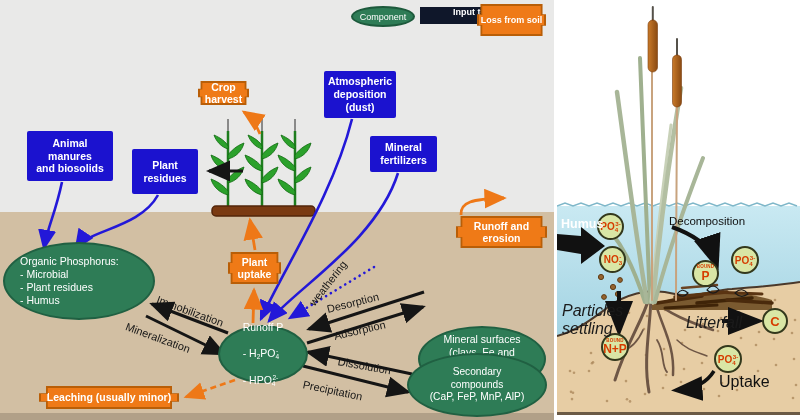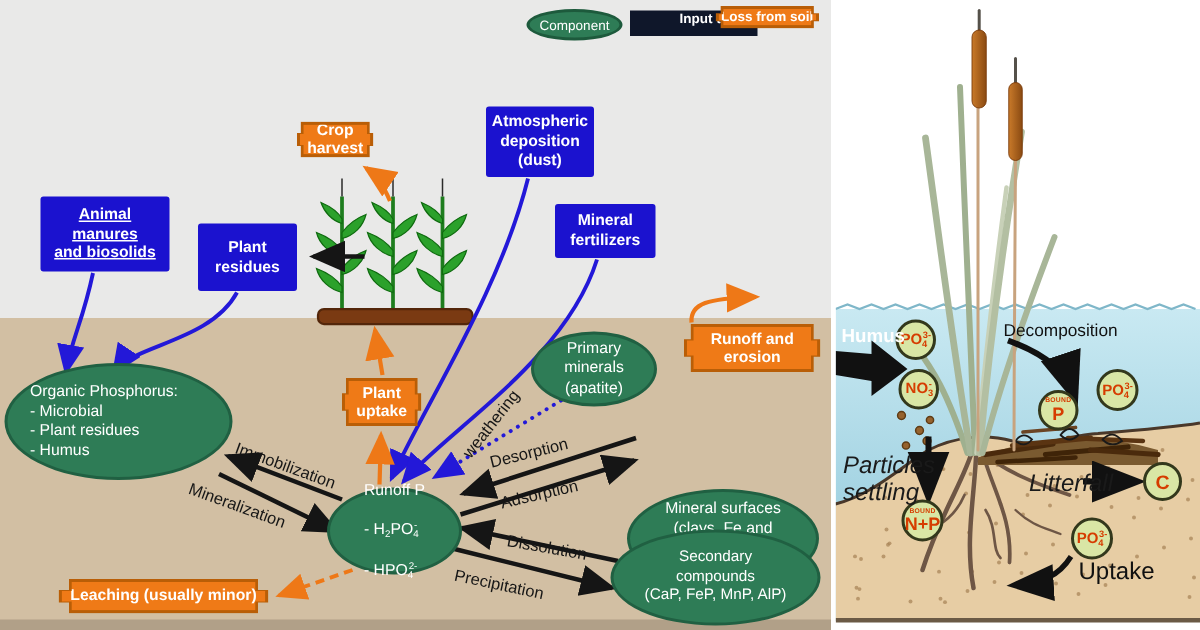--- a/index.html
+++ b/index.html
@@ -52,21 +52,21 @@
   <div class="abs soil"></div>
   <div class="abs soil-edge"></div>
 
 
   <div class="abs lg-oval" style="left:351px;top:6px;width:64px;height:21px;">
     <span>Component</span>
   </div>
   <div class="abs lg-blue" style="left:420px;top:7px;width:53px;height:17px;">
     <span>Input to soil</span>
   </div>
-  <div class="abs plaque" style="left:477px;top:4px;width:69px;height:15px;">
+  <div class="abs plaque" style="left:477px;top:4px;width:69px;height:32px;">
     <div class="plaque-in" style="font-size:9px;">Loss from soil</div>
   </div>
 
   <svg class="z2" width="554" height="420" viewBox="0 0 554 420">
     <defs>
       <marker id="lmB" markerWidth="9" markerHeight="8" refX="7" refY="3.5" orient="auto">
         <path d="M0,0 L8,3.5 L0,7 Z" fill="#151515"></path>
         </marker>
       <marker id="lmU" markerWidth="9" markerHeight="8" refX="7" refY="3.5" orient="auto">
         <path d="M0,0 L8,3.5 L0,7 Z" fill="#2318d8"></path>
@@ -106,21 +106,21 @@
     <path d="M398,173 C377,240 298,287 269,321" stroke="#2318d8" stroke-width="2.6" marker-end="url(#lmU)" fill="none"></path>
     <path d="M374,267 L290,318" stroke="#2318d8" stroke-width="2.6" stroke-linecap="round" stroke-dasharray="0.1 5.5" marker-end="url(#lmU)" fill="none"></path>
 
     <path d="M260,134 C255,122 250,116 244,112" stroke="#ee7817" stroke-width="2.8" marker-end="url(#lmO)" fill="none"></path>
     <path d="M253,323 L254,290" stroke="#ee7817" stroke-width="2.8" marker-end="url(#lmO)" fill="none"></path>
     <path d="M255,250 L250,220" stroke="#ee7817" stroke-width="2.8" marker-end="url(#lmO)" fill="none"></path>
     <path d="M461,215 C460,202 472,199 504,198" stroke="#ee7817" stroke-width="2.8" marker-end="url(#lmO)" fill="none"></path>
     <path d="M235,380 L186,397" stroke="#ee7817" stroke-width="2.6" stroke-dasharray="6 4" marker-end="url(#lmO)" fill="none"></path>
   </svg>
 
-  <div class="abs blue-box z3" style="left:27px;top:131px;width:86px;height:50px;text-decoration:underline;">Animal
+  <div class="abs blue-box z3" style="left:27px;top:131px;width:86px;height:50px;">Animal
 manures
 and biosolids</div>
   <div class="abs blue-box z3" style="left:132px;top:149px;width:66px;height:45px;">Plant
 residues</div>
   <div class="abs blue-box z3" style="left:324px;top:71px;width:72px;height:47px;">Atmospheric
 deposition
 (dust)</div>
   <div class="abs blue-box z3" style="left:370px;top:136px;width:67px;height:36px;">Mineral
 fertilizers</div>
 
@@ -137,23 +137,20 @@
 erosion</div>
   </div>
   <div class="abs plaque z3" style="left:39px;top:386px;width:140px;height:23px;">
     <div class="plaque-in">Leaching (usually minor)</div>
   </div>
 
   <div class="abs gell lft z3" style="left:3px;top:242px;width:152px;height:78px;">Organic Phosphorus:
 - Microbial
 - Plant residues
 - Humus</div>
-  <div class="abs gell z3" style="left:354px;top:221px;width:84px;height:50px;">Primary
-minerals
-(apatite)</div>
   <div class="abs gell z3" style="left:418px;top:284px;width:128px;height:66px;margin-top:42px;">Mineral surfaces
 (clays, Fe and
 Al oxides,
 carbonates)</div>
   <div class="abs gell z3" style="left:407px;top:353px;width:140px;height:64px;font-size:10.2px;">Secondary
 compounds
 (CaP, FeP, MnP,  AlP)</div>
   <div class="abs gell z3" style="left:218px;top:325px;width:90px;height:58px;">
     <div style="text-align:left;">
       <div style="text-align:center;">Runoff P</div>

